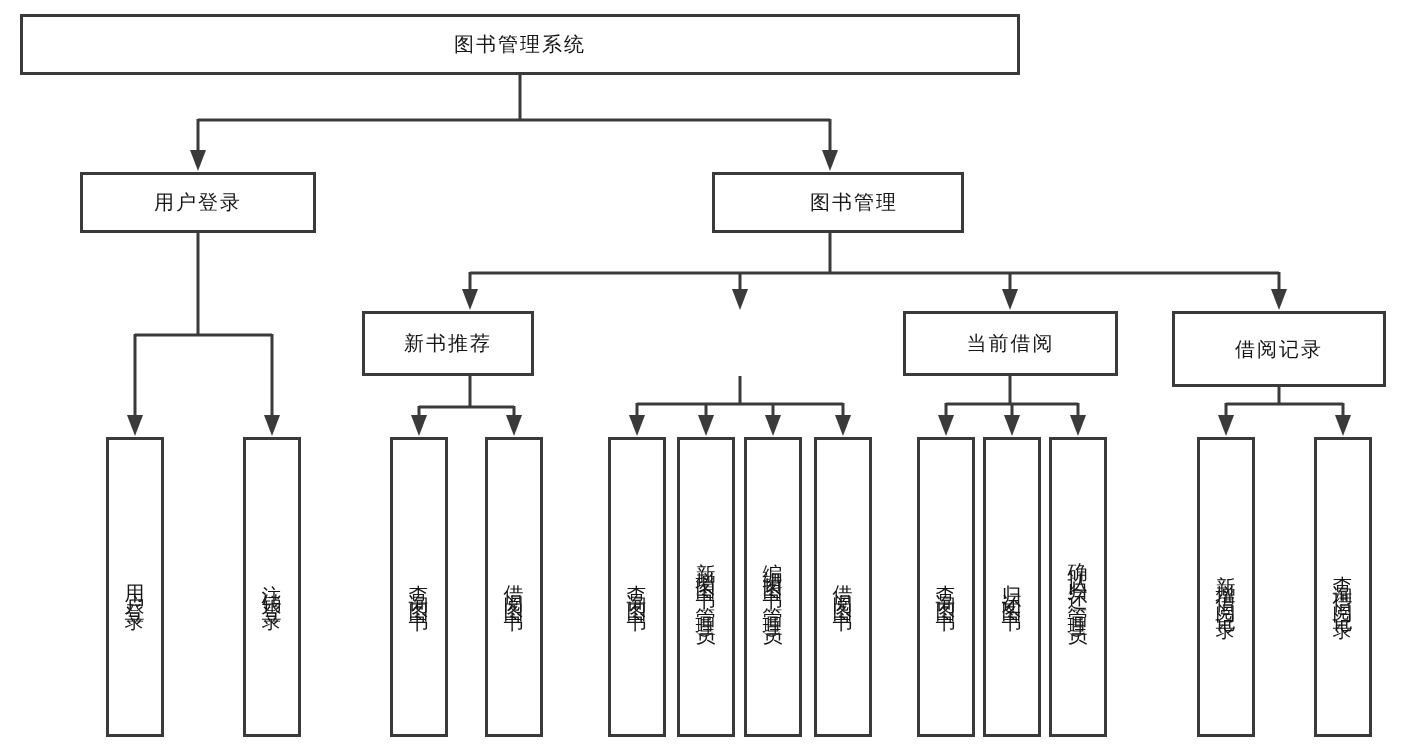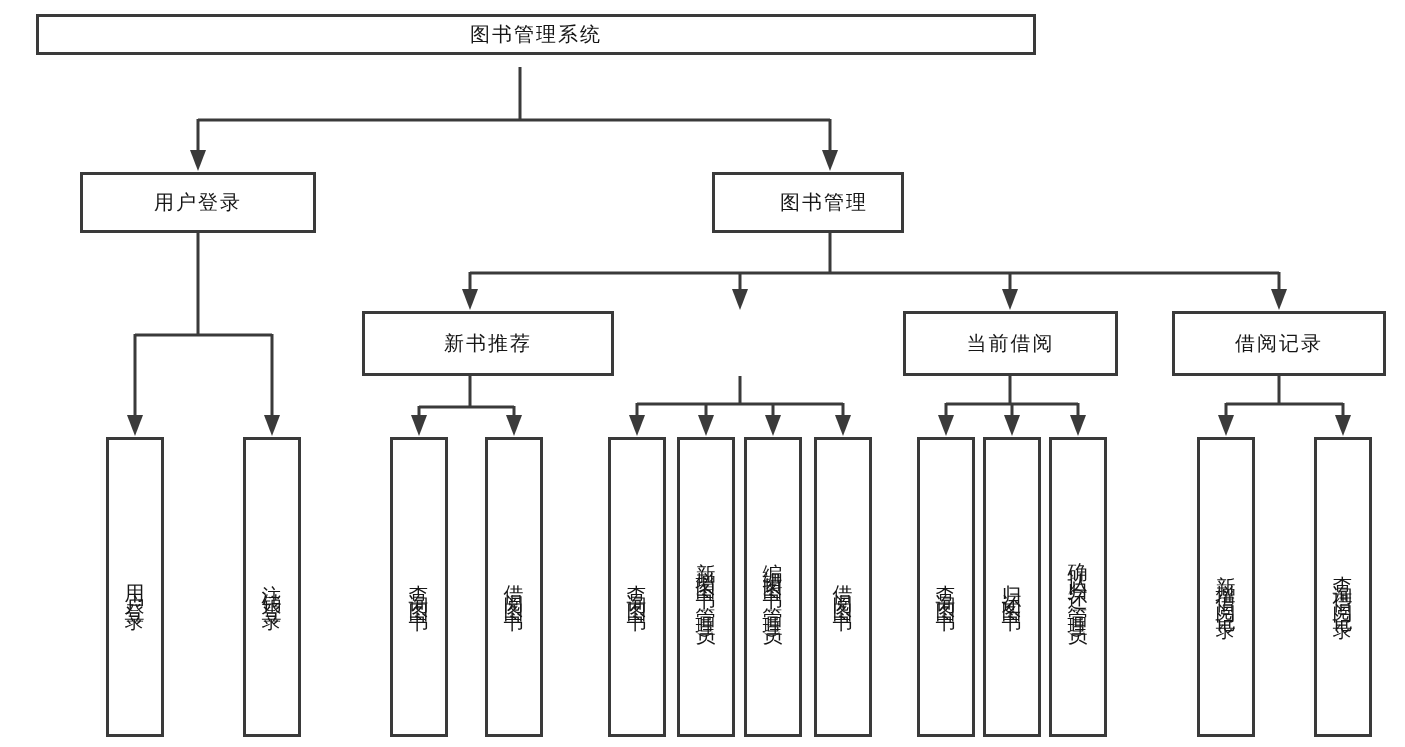--- a/index.html
+++ b/index.html
@@ -39,27 +39,27 @@
     background: var(--bg);
     display: flex;
     align-items: center;
     justify-content: center;
     color: var(--text);
     font-size: 20px;
     letter-spacing: 2px;
     white-space: nowrap;
   }
 
-  .n-root    { left: 20px;   top: 14px;  width: 1000px; height: 41px; margin-left: 16px; }
+  .n-root    { left: 20px;   top: 14px;  width: 1000px; height: 61px; }
   .n-login   { left: 80px;   top: 172px; width: 236px;  height: 61px; }
-  .n-mgmt    { left: 712px;  top: 172px; width: 192px;  height: 61px; padding-left: 32px; }
-  .n-rec     { left: 362px;  top: 311px; width: 252px;  height: 65px; }
+  .n-mgmt    { left: 712px;  top: 172px; width: 252px;  height: 61px; padding-left: 32px; }
+  .n-rec     { left: 362px;  top: 311px; width: 172px;  height: 65px; }
   .n-borrow  { left: 633px;  top: 311px; width: 213px;  height: 65px; }
   .n-current { left: 903px;  top: 311px; width: 215px;  height: 65px; }
-  .n-records { left: 1172px; top: 311px; width: 214px;  height: 65px; }
+  .n-records { left: 1172px; top: 311px; width: 214px;  height: 76px; }
 
   .leaf {
     position: absolute;
     top: 437px;
     width: 58px;
     height: 300px;
     border: 3px solid var(--line);
     background: var(--bg);
     display: flex;
     align-items: center;

